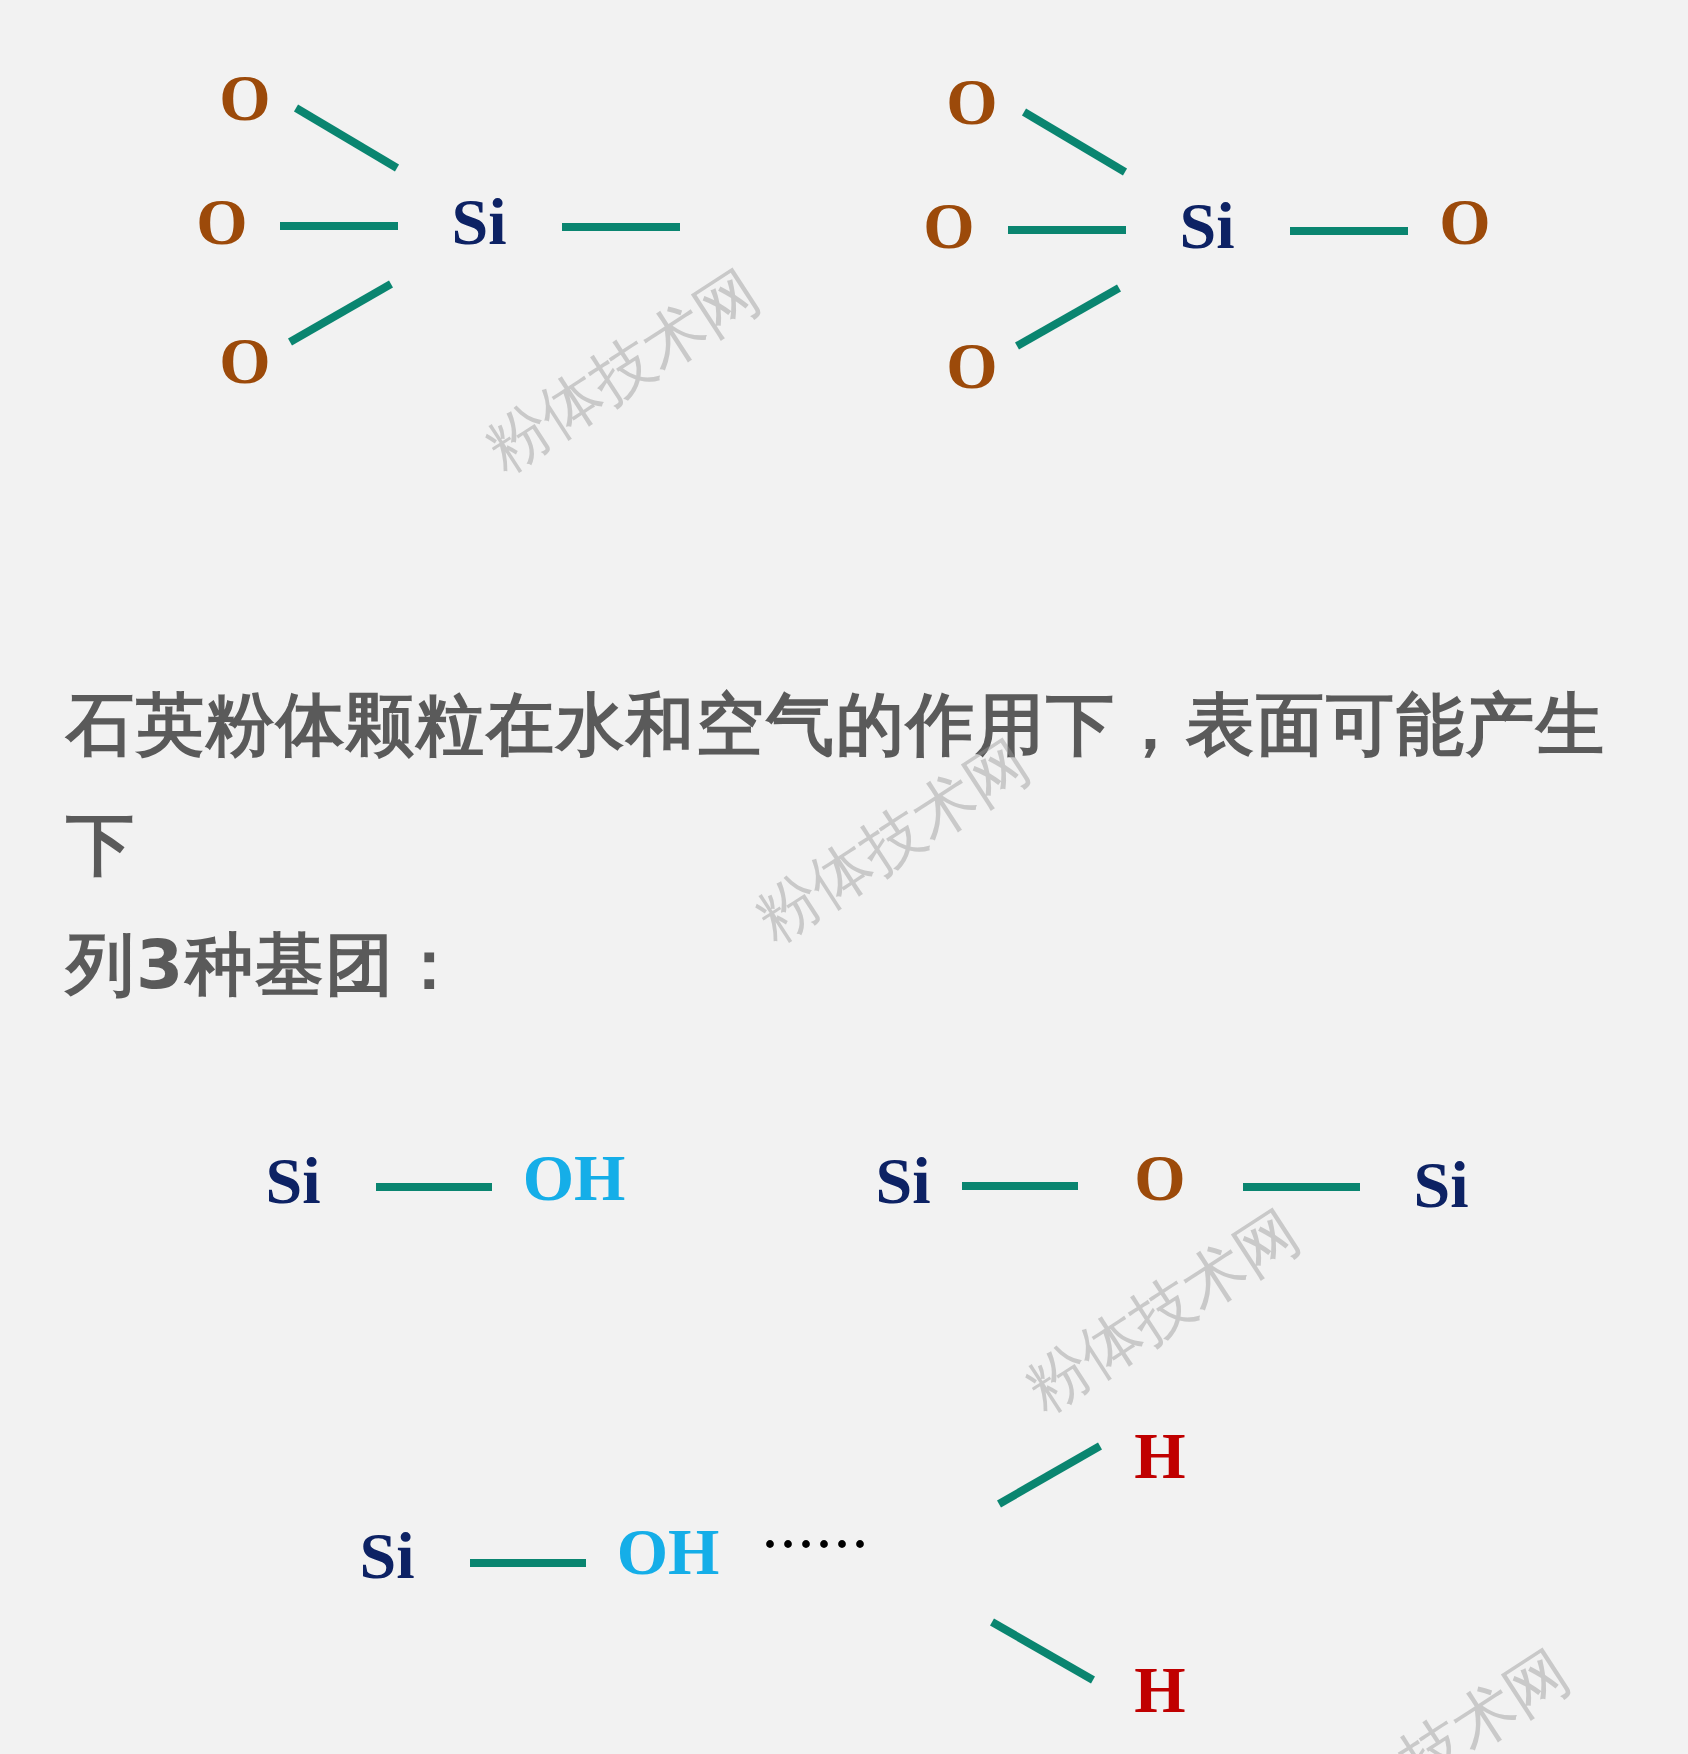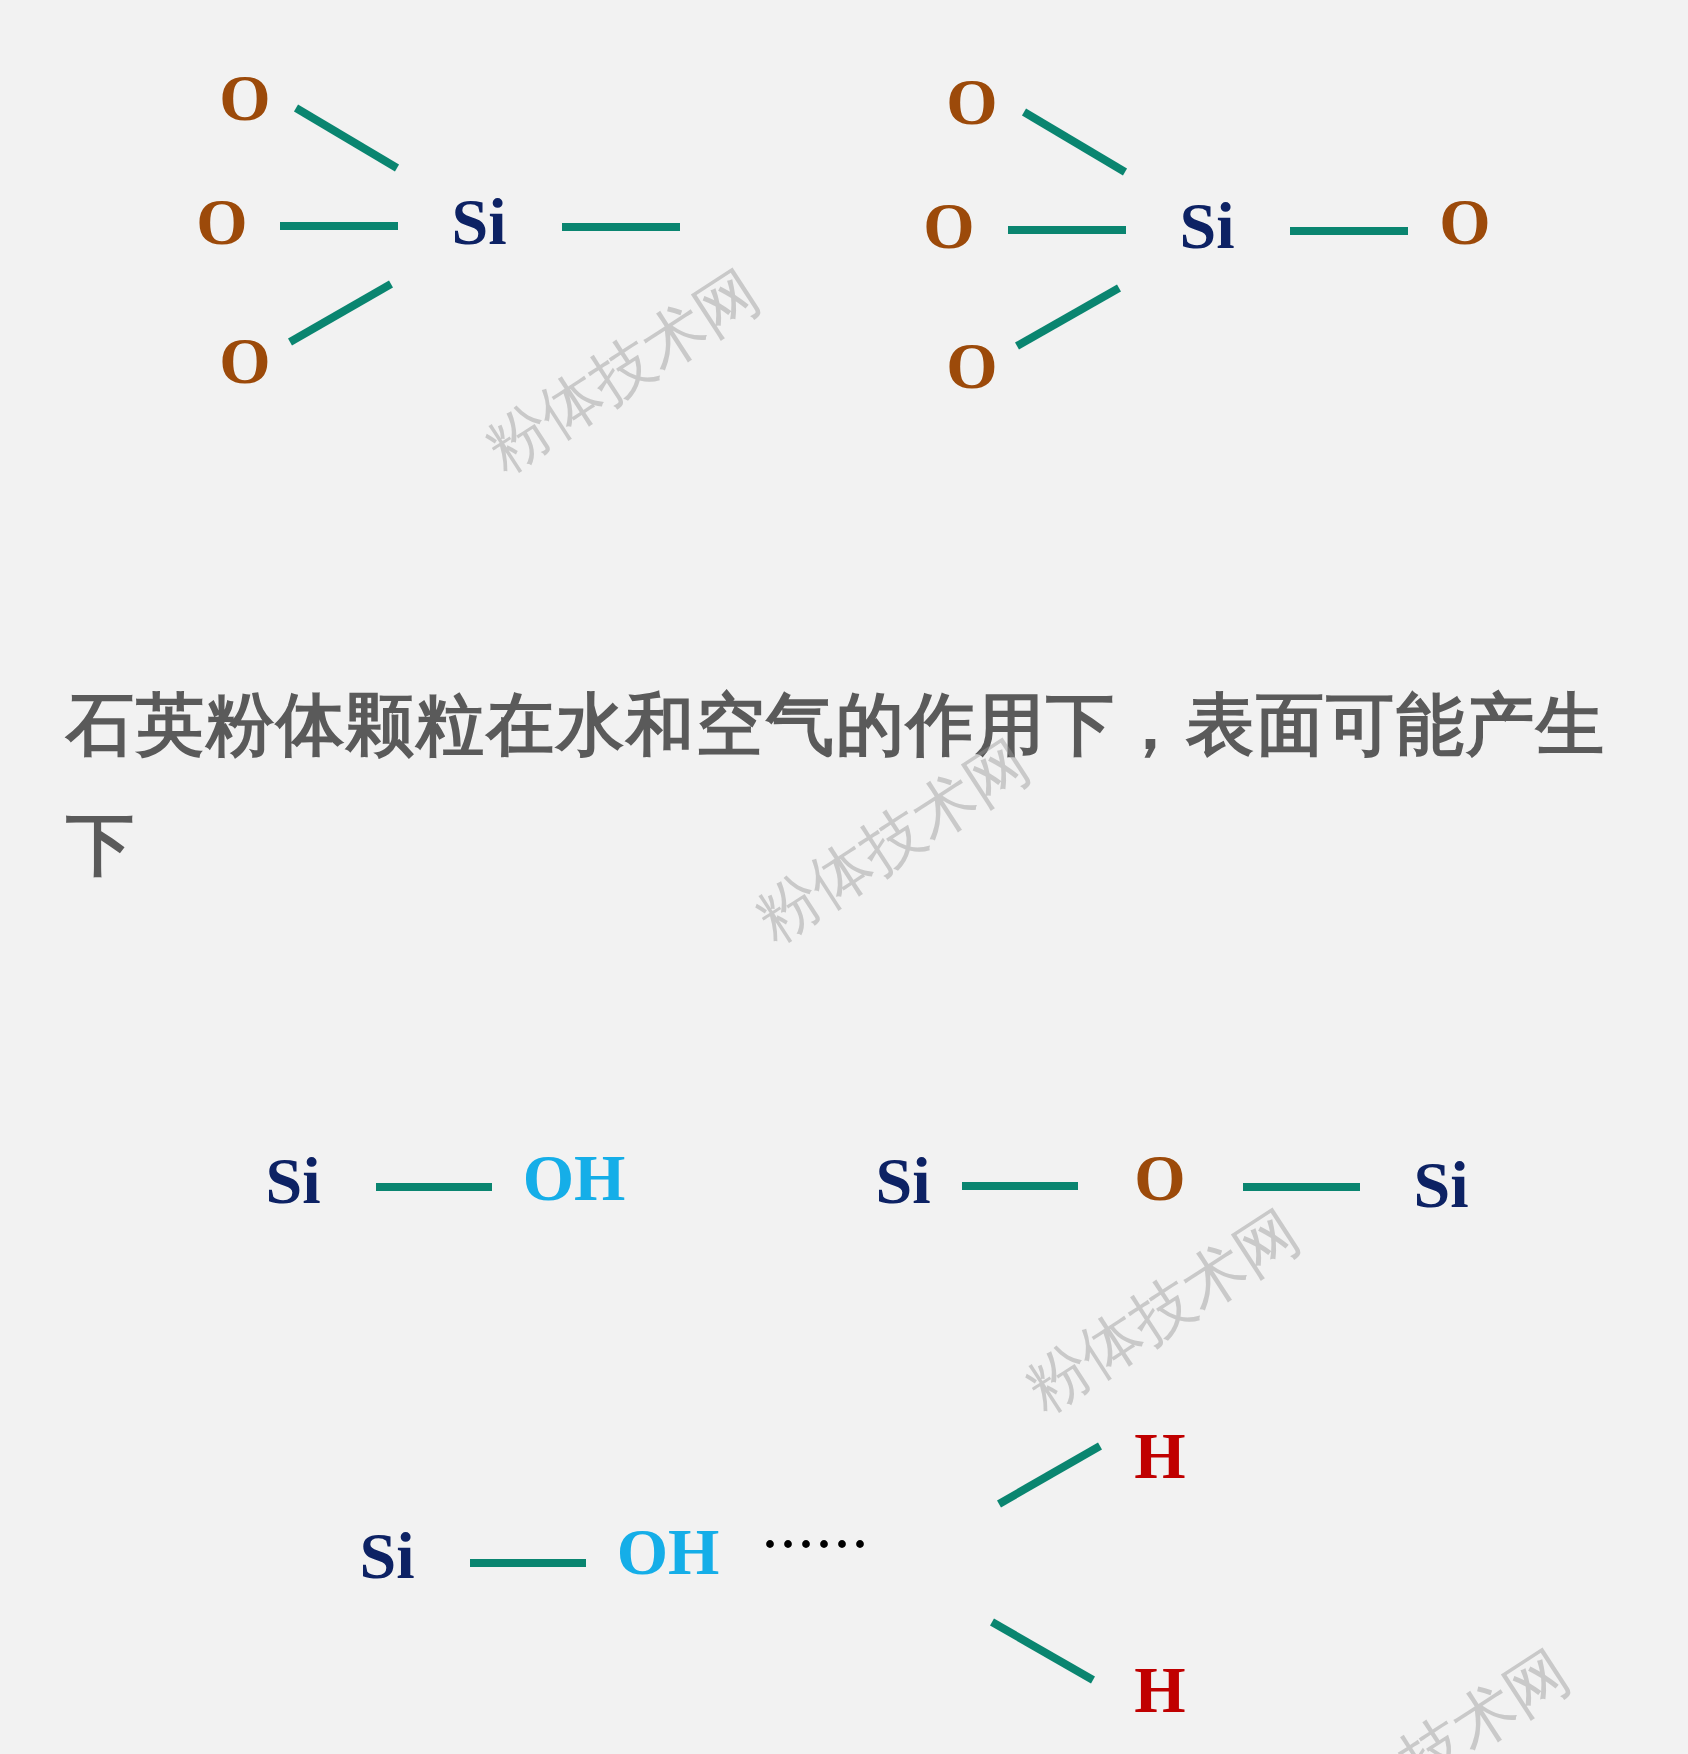--- a/index.html
+++ b/index.html
@@ -58,18 +58,19 @@
     <text class="atom" x="762" y="1560" font-size="48" fill="#000000" letter-spacing="2">······</text>
     <line x1="999" y1="1504" x2="1100" y2="1446" stroke="#0a8570" stroke-width="8"></line>
     <line x1="992" y1="1622" x2="1093" y2="1680" stroke="#0a8570" stroke-width="8"></line>
     <text class="atom" x="1160" y="1478" font-size="66" fill="#c00000" text-anchor="middle">H</text>
     <text class="atom" x="1160" y="1712" font-size="66" fill="#c00000" text-anchor="middle">H</text>
   </g>
 </svg>
 
 <div class="caption">
   <div>石英粉体颗粒在水和空气的作用下，表面可能产生下</div>
+  <div>列3种基团：</div>
 </div>
 
 <div class="wm" style="left:470px;top:420px;">粉体技术网</div>
 <div class="wm" style="left:740px;top:890px;">粉体技术网</div>
 <div class="wm" style="left:1010px;top:1360px;">粉体技术网</div>
 <div class="wm" style="left:1280px;top:1800px;">粉体技术网</div>
 
 </body></html>

